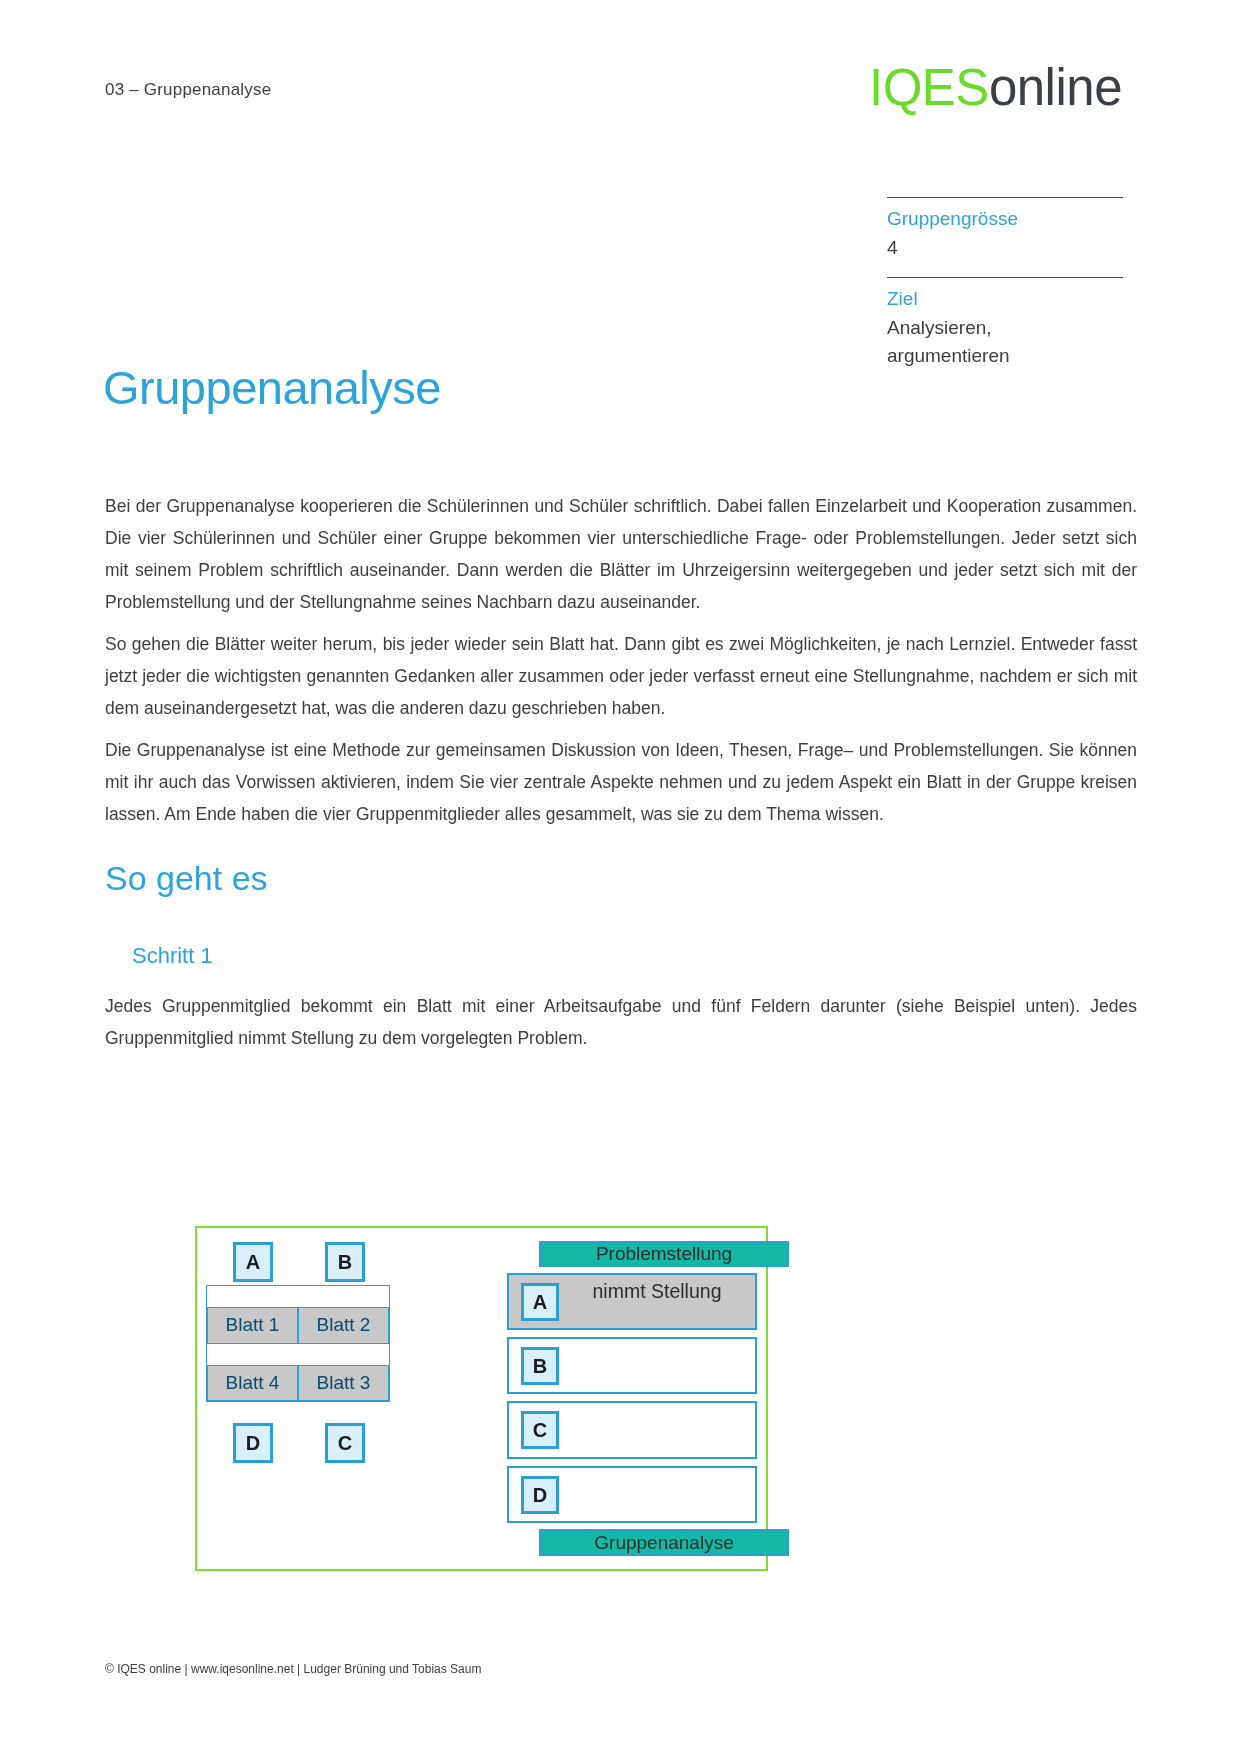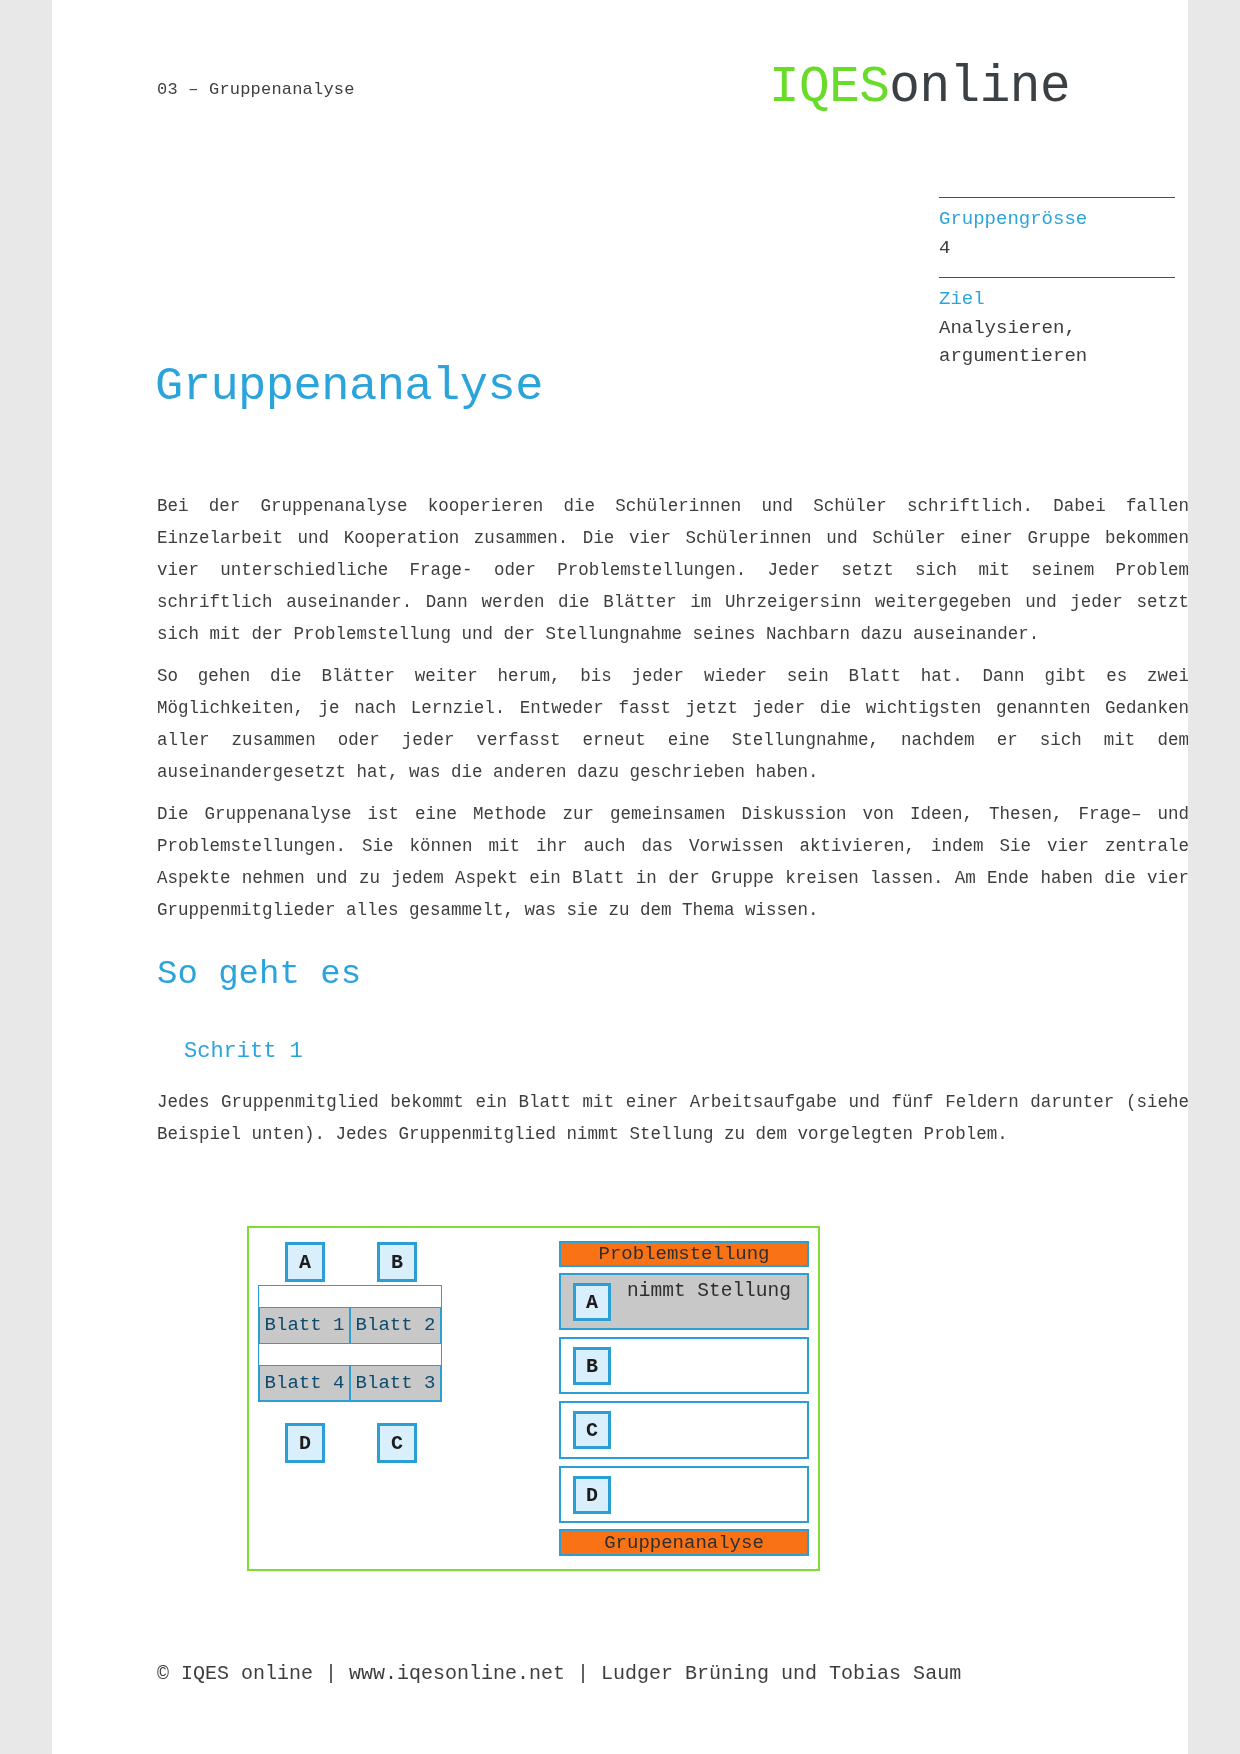--- a/index.html
+++ b/index.html
@@ -1,23 +1,23 @@
 <!DOCTYPE html>
 <html><head>
 <meta charset="utf-8">
 <style>
   * { margin: 0; padding: 0; box-sizing: border-box; }
   html, body { background: #e8e8e8; }
   .page {
     position: relative;
-    width: 1136px;
+    width: 1240px;
     height: 1754px;
     margin: 0 auto;
     background: #ffffff;
-    font-family: Liberation Mono, monospace;
+    font-family: Liberation Sans, sans-serif;
     color: #3e3e3e;
     overflow: hidden;
   }
 
   
   .header-left {
     position: absolute; left: 105px; top: 80px;
     font-size: 17px; color: #3e3e3e; letter-spacing: 0.2px;
   }
   .logo {
@@ -84,22 +84,22 @@
     background: #c8c8c8; border: 1px solid #2b9fd3;
     display: flex; align-items: center; justify-content: center;
     font-size: 19px; color: #0c4a6e; margin-top: 21px;
   }
 
   .ws-box {
     position: absolute; left: 310px; width: 250px;
     border: 2px solid #2b9fd3; background: #ffffff;
   }
   .ws-banner {
-    background: #f97316; display: flex; align-items: center; justify-content: center;
-    font-size: 19px; color: #2e2e2e; height: 26px;
+    background: #14b8a6; display: flex; align-items: center; justify-content: center;
+    font-size: 19px; color: #2e2e2e; height: 26px; margin-left: 32px;
   }
   .ws-header { top: 13px; }
   .ws-footer { top: 301px; height: 27px; }
   .ws-row { height: 57px; }
   .ws-row-a { top: 45px;  background: #c8c8c8; }
   .ws-row-b { top: 109px; }
   .ws-row-c { top: 173px; height: 58px; }
   .ws-row-d { top: 238px; }
   .ws-letter {
     position: absolute; left: 12px; top: 8px;
@@ -109,21 +109,21 @@
     font-size: 20px; font-weight: 700; color: #1c1c1c;
   }
   .ws-row-label {
     position: absolute; left: 52px; right: 2px; top: 5px;
     text-align: center; font-size: 19.5px; color: #2e2e2e;
   }
 
   
   .footer {
     position: absolute; left: 105px; top: 1662px;
-    font-size: 20px; color: #3e3e3e;
+    font-size: 12px; color: #3e3e3e;
   }
 </style>
 </head>
 <body>
 
 <div class="page">
 
   <div class="header-left">03 – Gruppenanalyse</div>
 
   <div class="logo"><span class="logo-green">IQES</span><span class="logo-dark">online</span></div>

